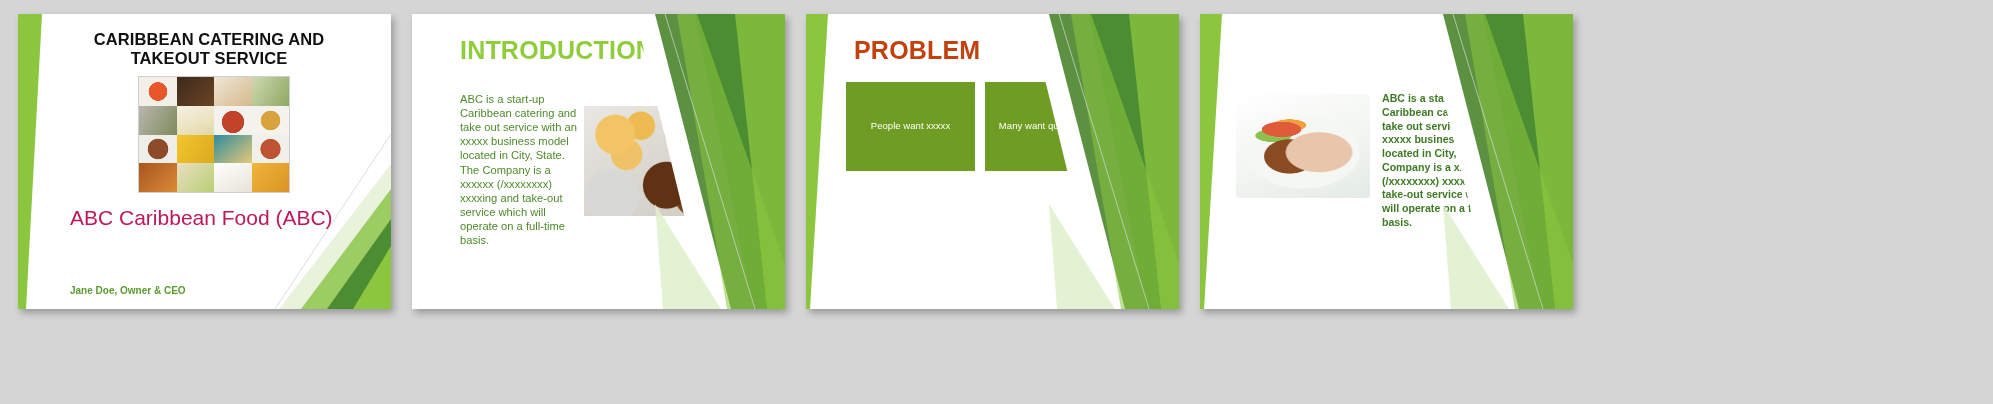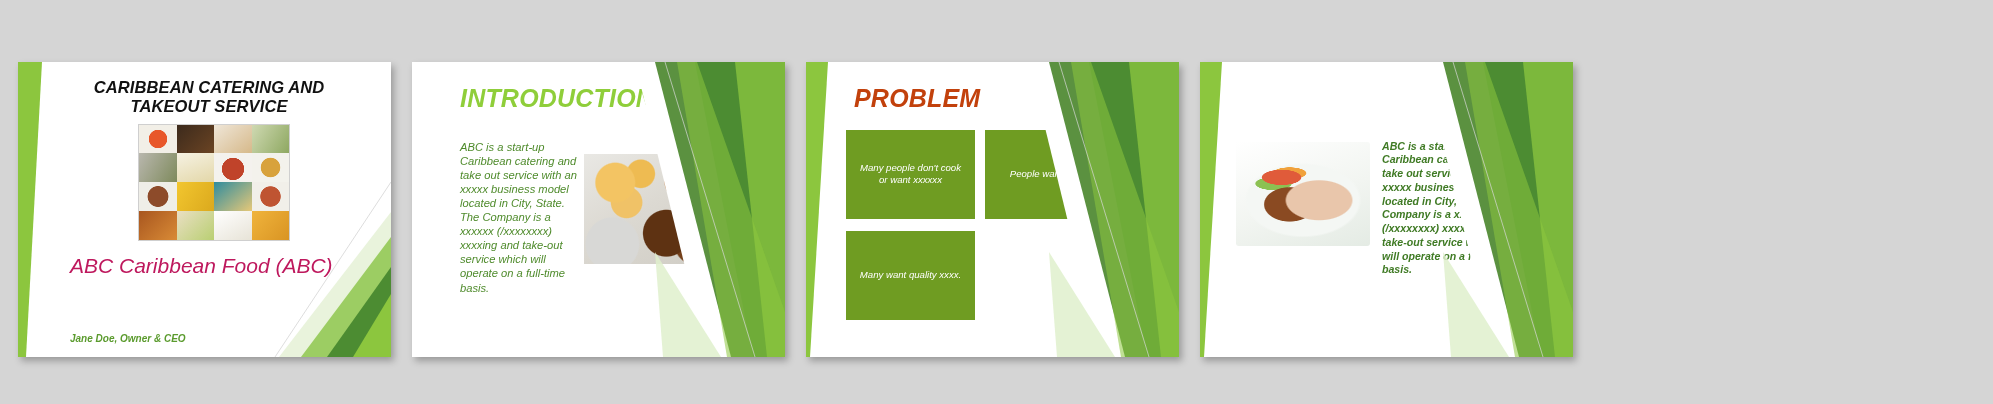--- a/index.html
+++ b/index.html
@@ -6,24 +6,23 @@
   html, body {
     width: 1993px; height: 404px;
     background: #d5d5d5;
     font-family: "Liberation Sans", sans-serif;
     overflow: hidden;
   }
   .deck {
     position: relative;
     width: 1993px; height: 404px;
     display: flex;
-    align-items: center;
+    align-items: flex-start;
     padding: 14px 5px 0 18px;
     gap: 21px;
-    font-style: italic;
   }
   .slide {
     position: relative;
     width: 373px; height: 295px;
     background: #ffffff;
     overflow: hidden;
     box-shadow: 3px 4px 7px rgba(0,0,0,0.28);
     flex: 0 0 auto;
   }
   
@@ -188,21 +187,20 @@
         <polygon points="20,190 86,295 28,295" fill="#dff0cc" opacity="0.85"></polygon>
         <polyline points="30,0 120,295" fill="none" stroke="#d8d8d8" stroke-width="0.7"></polyline>
       </svg>
     </div>
   </div>
 
   <div class="slide">
     <div class="sec-head solid">PROBLEM</div>
 
     <div class="p-grid">
-      <div class="p-box">Many people don't cook or want xxxxxx</div>
       <div class="p-box">People want xxxxx</div>
       <div class="p-box">Many want quality xxxx.</div>
     </div>
 
     <div class="left-accent" style="width:26px">
       <svg viewBox="0 0 26 295" preserveAspectRatio="none">
         <polygon points="0,0 22,0 4,295 0,295" fill="#8cc63e"></polygon>
       </svg>
     </div>
 

